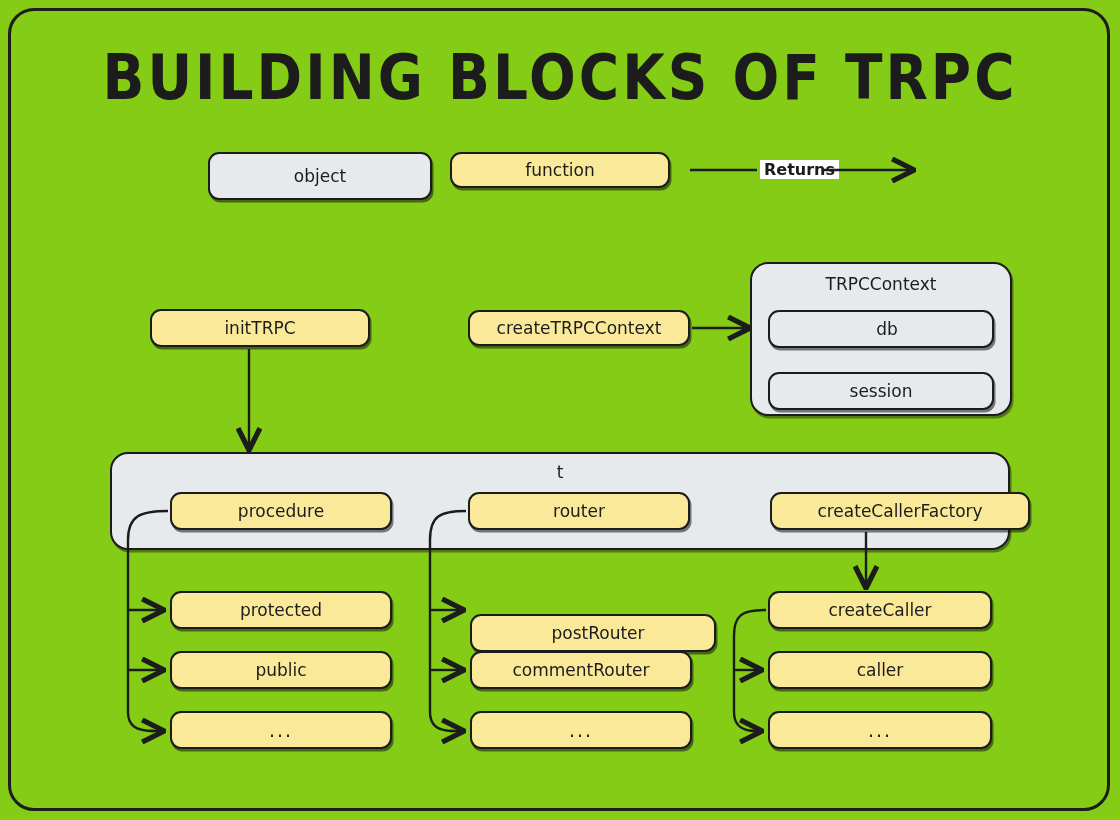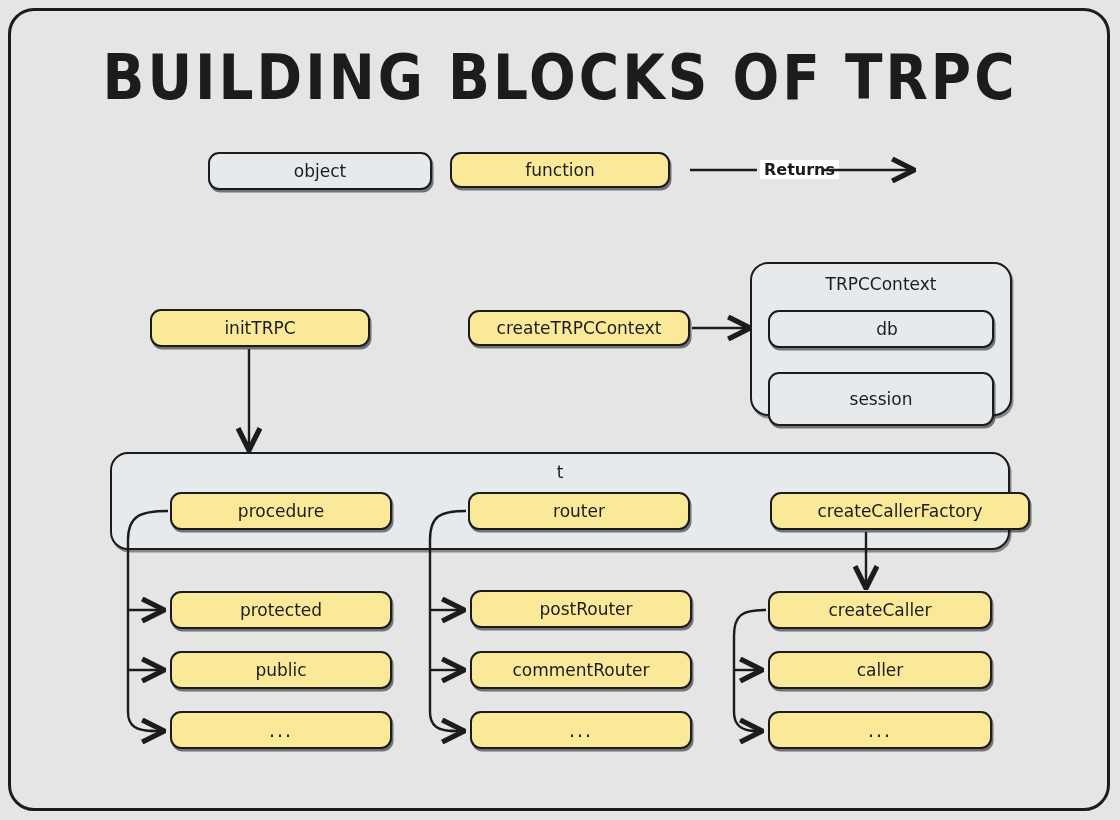--- a/index.html
+++ b/index.html
@@ -9,21 +9,21 @@
     padding: 0;
     background: #ffffff;
   }
   body {
     font-family: "DejaVu Sans", sans-serif;
   }
   #canvas {
     position: relative;
     width: 1120px;
     height: 820px;
-    background: #e5e5e5;
+    background: #84cc16;
     overflow: hidden;
   }
 
   
   .frame {
     position: absolute;
     left: 8px;
     top: 8px;
     width: 1102px;
     height: 803px;
@@ -110,48 +110,48 @@
 </style>
 </head>
 <body>
 
 <div id="canvas">
 
   <div class="frame"></div>
 
   <div class="title">BUILDING BLOCKS OF TRPC</div>
 
-  <div class="node obj" style="left:208px; top:152px; width:224px; height:38px;">object</div>
+  <div class="node obj" style="left:208px; top:152px; width:224px; height:48px;">object</div>
 
   <div class="node fn" style="left:450px; top:152px; width:220px; height:36px;">function</div>
 
   <div class="legend-arrow-label" style="left:760px; top:160px;font-weight:bold;">Returns</div>
 
   <div class="node fn" style="left:150px; top:309px; width:220px; height:38px;">initTRPC</div>
 
   <div class="node fn" style="left:468px; top:310px; width:222px; height:36px;">createTRPCContext</div>
 
   <div class="group" style="left:750px; top:262px; width:262px; height:154px;">
     <div class="group-label" style="left:0; top:10px;">TRPCContext</div>
   </div>
   <div class="node obj" style="left:768px; top:310px; width:226px; height:38px;padding-left:12px;">db</div>
-  <div class="node obj" style="left:768px; top:372px; width:226px; height:54px;">session</div>
+  <div class="node obj" style="left:768px; top:372px; width:226px; height:38px;">session</div>
 
   <div class="group" style="left:110px; top:452px; width:900px; height:98px;">
     <div class="group-label" style="left:0; top:8px;">t</div>
   </div>
   <div class="node fn" style="left:170px; top:492px; width:222px; height:38px;">procedure</div>
   <div class="node fn" style="left:468px; top:492px; width:222px; height:38px;">router</div>
   <div class="node fn" style="left:770px; top:492px; width:260px; height:38px;">createCallerFactory</div>
 
   <div class="node fn" style="left:170px; top:591px; width:222px; height:38px;">protected</div>
   <div class="node fn" style="left:170px; top:651px; width:222px; height:38px;">public</div>
   <div class="node fn ellipsis" style="left:170px; top:711px; width:222px; height:38px;">...</div>
 
-  <div class="node fn" style="left:470px; top:590px; width:222px; height:38px;padding-left:10px;">postRouter</div>
+  <div class="node fn" style="left:470px; top:614px; width:246px; height:38px;padding-left:10px;">postRouter</div>
   <div class="node fn" style="left:470px; top:651px; width:222px; height:38px;">commentRouter</div>
   <div class="node fn ellipsis" style="left:470px; top:711px; width:222px; height:38px;">...</div>
 
   <div class="node fn" style="left:768px; top:591px; width:224px; height:38px;">createCaller</div>
   <div class="node fn" style="left:768px; top:651px; width:224px; height:38px;">caller</div>
   <div class="node fn ellipsis" style="left:768px; top:711px; width:224px; height:38px;">...</div>
 
   <svg class="wires" viewBox="0 0 1120 820">
     <defs>
       <marker id="ah" viewBox="0 0 12 12" refX="10" refY="6" markerWidth="11" markerHeight="11" orient="auto-start-reverse">

